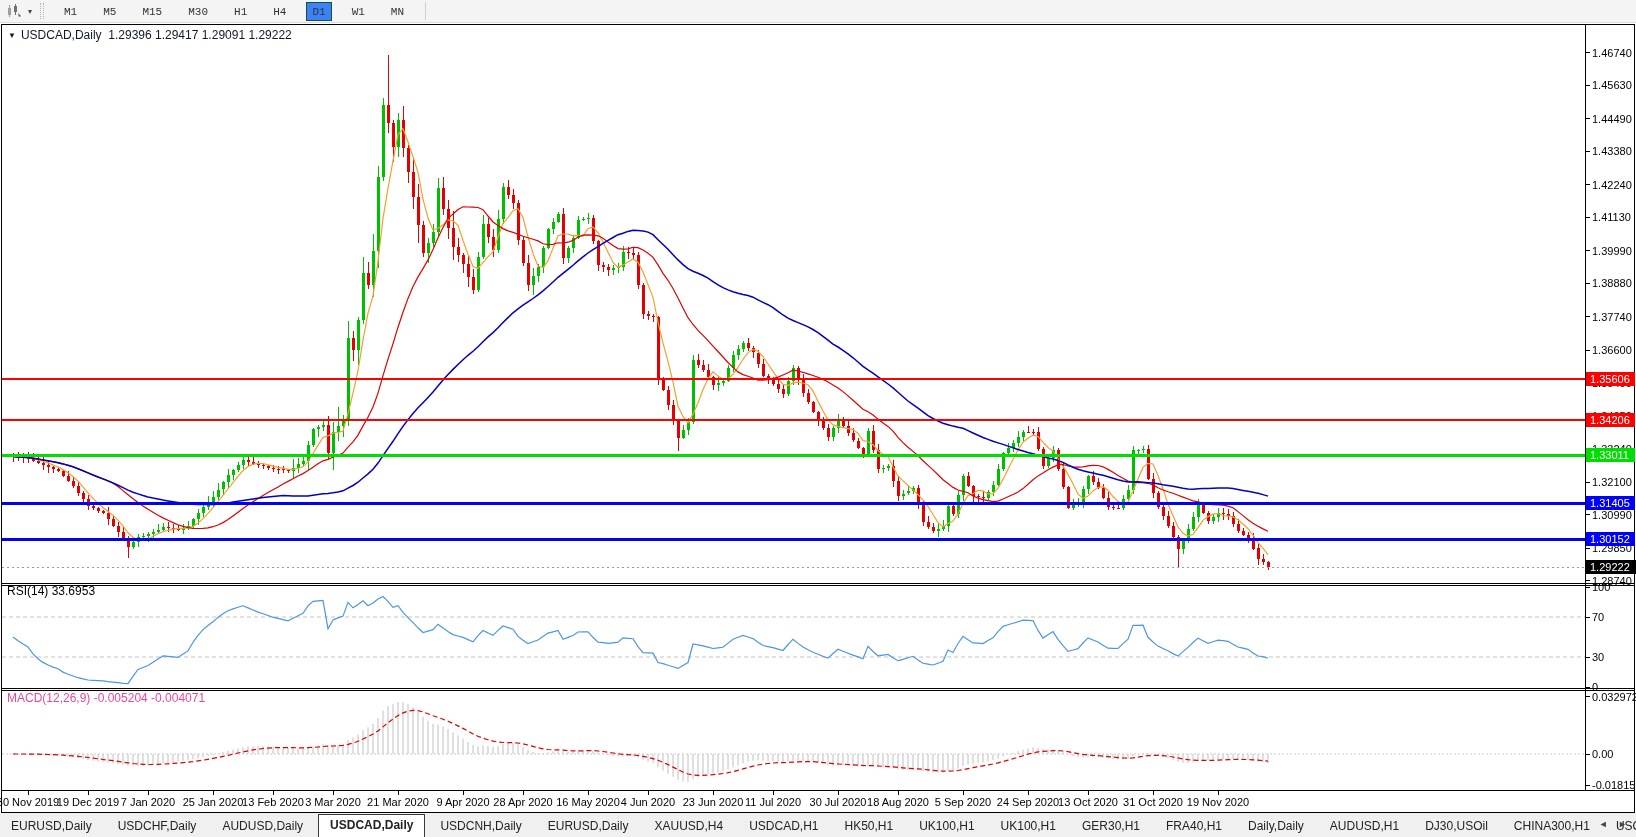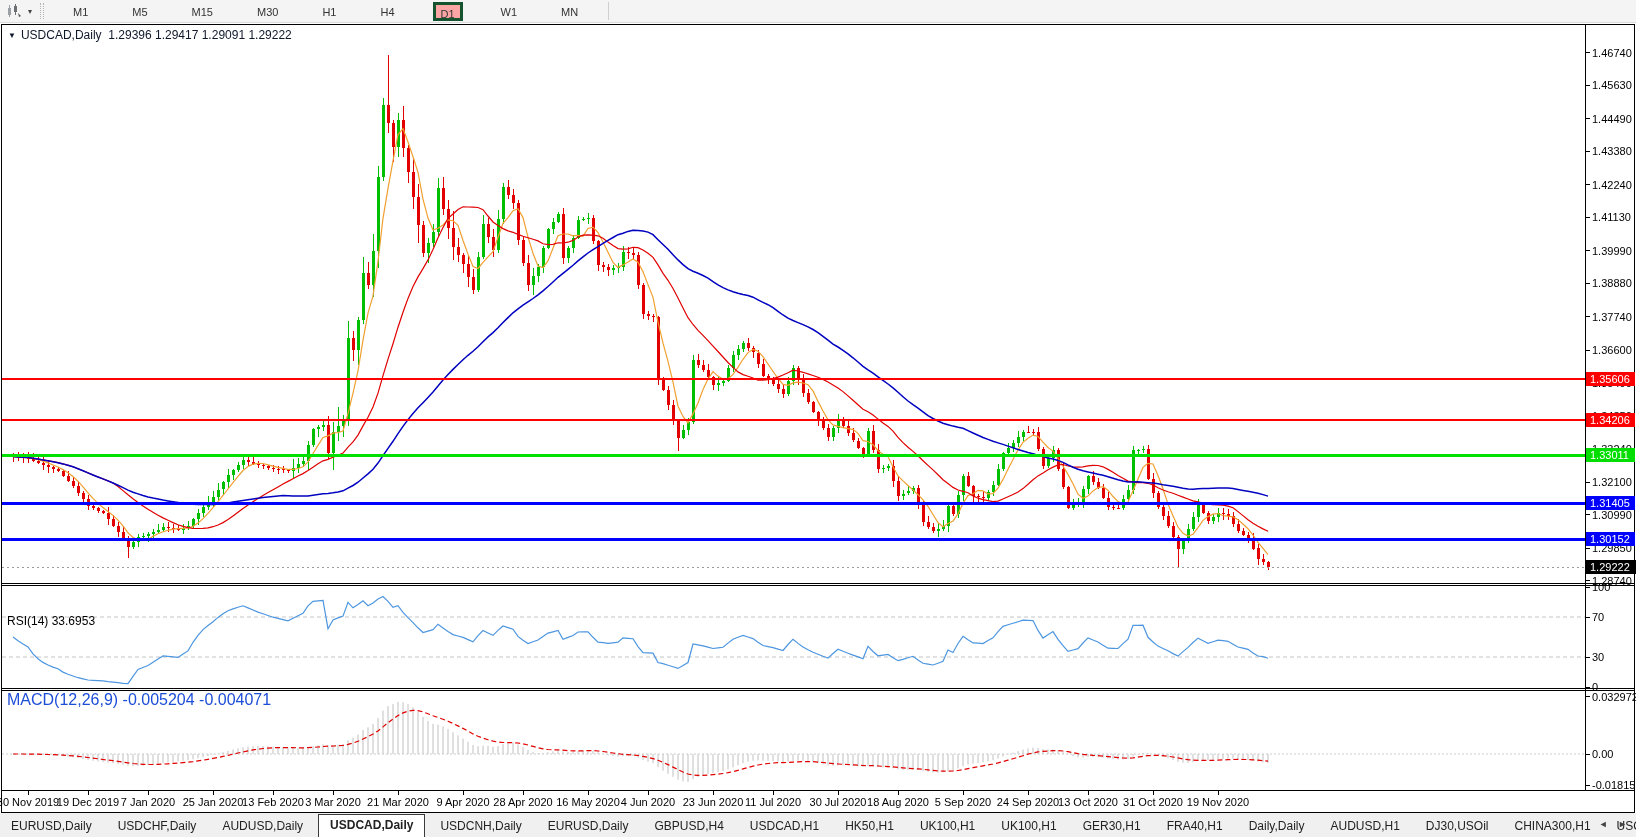--- a/index.html
+++ b/index.html
@@ -6,30 +6,30 @@
   body{width:1636px;height:837px;position:relative;overflow:hidden;background:#fff;
        font-family:"Liberation Sans",sans-serif;}
   
   #toolbar{position:absolute;left:0;top:0;width:1636px;height:23px;background:#f4f4f4;
            border-bottom:1px solid #dcdcdc;display:flex;align-items:center;box-sizing:border-box;}
   .tb-icon{width:20px;height:18px;margin-left:4px;display:flex;align-items:center;justify-content:center;}
   .tb-caret{font-size:8px;color:#444;width:12px;text-align:center;}
   .tb-grip{width:2px;height:16px;border-left:1px dotted #b4b4b4;border-right:1px dotted #b4b4b4;margin:0 7px 0 4px;}
   #tf-buttons{display:flex;align-items:center;}
   .tfbtn{min-width:24px;padding:0 5px;height:19px;line-height:19px;text-align:right;font-size:11px;
-         color:#333;margin:0 16px;border:1px solid transparent;box-sizing:border-box;}
-  .tfbtn.sel{background:#fca5a5;border:3px solid #14532d;}
+         color:#333;margin:0 7px;border:1px solid transparent;box-sizing:border-box;font-family:Liberation Mono, monospace;}
+  .tfbtn.sel{background:#3b82f6;border:1px solid #14532d;}
   .tb-div{width:1px;height:18px;background:#cfcfcf;margin:0 8px;}
   
   #chartwin{position:absolute;left:0;top:24px;width:1636px;height:789px;background:#fff;}
   #chart-svg{position:absolute;left:0;top:0;}
   #chart-header{position:absolute;left:8px;top:4px;font-size:12px;color:#0f172a;white-space:pre;}
   #chart-header .tri{font-size:8px;vertical-align:1px;margin-right:5px;}
-  #rsi-label{position:absolute;left:7px;top:590px;font-size:12px;color:#000;}
-  #macd-label{position:absolute;left:7px;top:667px;font-size:16px;color:#1d4ed8;}
+  #rsi-label{position:absolute;left:7px;top:560px;font-size:12px;color:#000;}
+  #macd-label{position:absolute;left:7px;top:667px;font-size:12px;color:#ec4899;}
   
   #tabbar{position:absolute;left:0;top:813px;width:1636px;height:24px;background:#f0f0f0;
           display:flex;align-items:flex-start;box-sizing:border-box;}
   .tab-pad{width:14px;}
   .tab{margin-top:3px;height:21px;line-height:20px;padding:0 11px;font-size:12px;color:#222;white-space:nowrap;}
   .tab.active{margin-top:1px;height:23px;line-height:21px;background:#fff;border:1px solid #3a3a3a;
               border-bottom:none;font-weight:bold;box-sizing:border-box;}
   .tab-sep{width:1px;height:13px;background:#a9a9a9;margin:8px 2px 0 2px;}
   #tab-scroll{position:absolute;right:5px;top:819px;font-size:9px;color:#444;letter-spacing:4px;}
 </style>
@@ -984,21 +984,21 @@
     <div class="tab">USDCHF,Daily</div>
     <div class="tab-sep"></div>
     <div class="tab">AUDUSD,Daily</div>
     <div class="tab-sep"></div>
     <div class="tab active">USDCAD,Daily</div>
     <div class="tab-sep"></div>
     <div class="tab">USDCNH,Daily</div>
     <div class="tab-sep"></div>
     <div class="tab">EURUSD,Daily</div>
     <div class="tab-sep"></div>
-    <div class="tab">GBPUSD,H4</div>
+    <div class="tab">XAUUSD,H4</div>
     <div class="tab-sep"></div>
     <div class="tab">USDCAD,H1</div>
     <div class="tab-sep"></div>
     <div class="tab">HK50,H1</div>
     <div class="tab-sep"></div>
     <div class="tab">UK100,H1</div>
     <div class="tab-sep"></div>
     <div class="tab">UK100,H1</div>
     <div class="tab-sep"></div>
     <div class="tab">GER30,H1</div>

